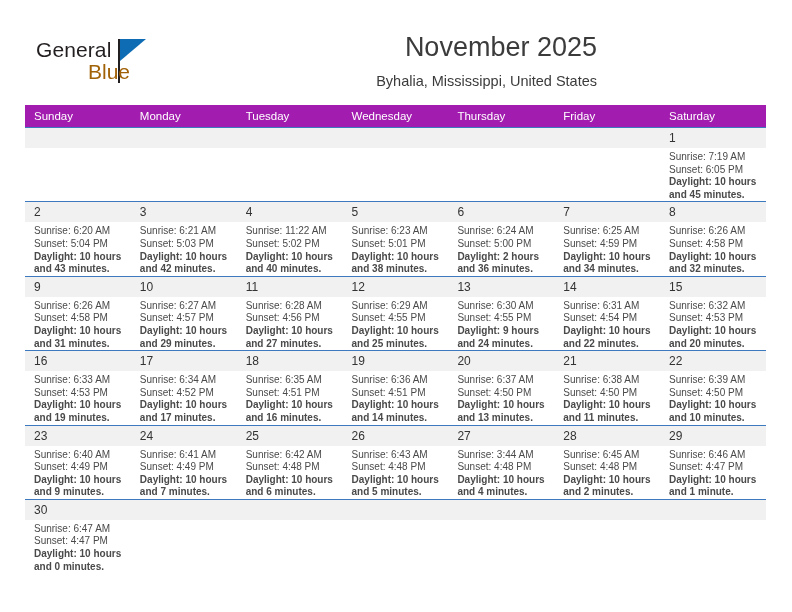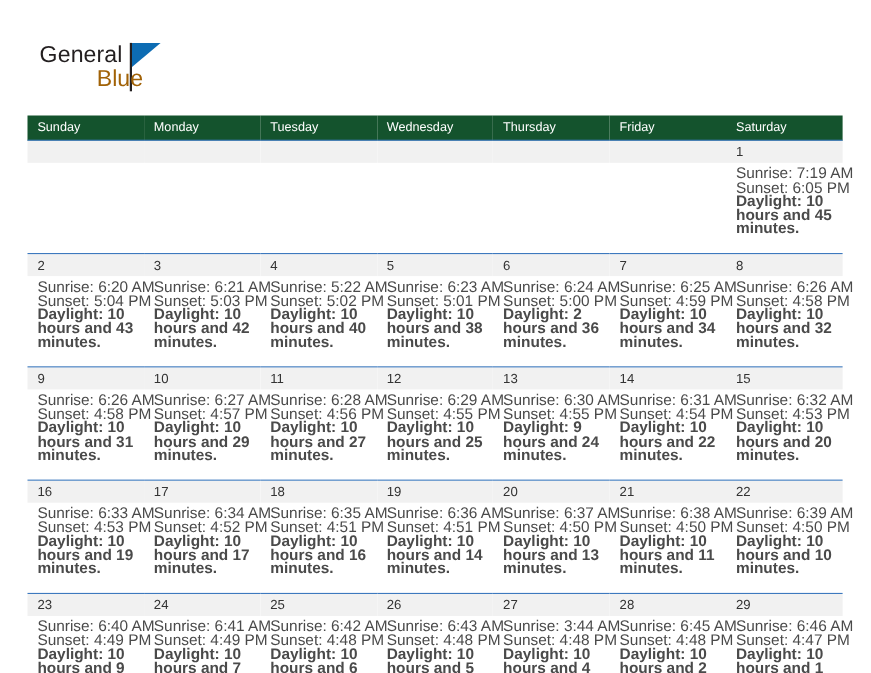--- a/index.html
+++ b/index.html
@@ -102,21 +102,21 @@
     width: 741px;
   }
 
   .cal-table {
     width: 741px;
     border-collapse: collapse;
     table-layout: fixed;
   }
 
   .cal-table th {
-    background: #14532d;
+    background: #a21caf;
     color: #ffffff;
     font-size: 11.5px;
     font-weight: normal;
     text-align: left;
     padding: 5px 0 5px 9px;
     height: 19px;
     box-sizing: border-box;
     border: none;
   }
 
@@ -143,22 +143,22 @@
     padding: 3px 0 3px 9px;
     line-height: 14px;
     height: 20px;
     box-sizing: border-box;
   }
   .daynum.empty {
     color: transparent;
   }
 
   .details {
-    padding: 3px 6px 16px 9px;
-    font-size: 14px;
+    padding: 3px 6px 0 9px;
+    font-size: 10px;
     line-height: 12.6px;
     color: #4a4a4a;
   }
   .details div {
     white-space: nowrap;
   }
   .details .daylight-line {
     white-space: normal;
     font-weight: bold;
   }
@@ -170,20 +170,24 @@
 
   <div class="header">
 
     <div class="logo">
       <span class="logo-general">General</span>
       <span class="logo-pole"></span>
       <span class="logo-flag"></span>
       <span class="logo-blue">Blue</span>
     </div>
 
+    <div class="title-block">
+      <div class="month-title">November 2025</div>
+      <div class="location">Byhalia, Mississippi, United States</div>
+    </div>
 
   </div>
 
   <div class="calendar">
     <table class="cal-table">
       <thead>
         <tr>
           <th>Sunday</th>
           <th>Monday</th>
           <th>Tuesday</th>
@@ -235,21 +239,21 @@
               <span class="daynum">3</span>
               <div class="details">
                 <div>Sunrise: 6:21 AM</div>
                 <div>Sunset: 5:03 PM</div>
                 <div class="daylight-line">Daylight: 10 hours and 42 minutes.</div>
               </div>
             </td>
             <td>
               <span class="daynum">4</span>
               <div class="details">
-                <div>Sunrise: 5:22 AM</div>
+                <div>Sunrise: 11:22 AM</div>
                 <div>Sunset: 5:02 PM</div>
                 <div class="daylight-line">Daylight: 10 hours and 40 minutes.</div>
               </div>
             </td>
             <td>
               <span class="daynum">5</span>
               <div class="details">
                 <div>Sunrise: 6:23 AM</div>
                 <div>Sunset: 5:01 PM</div>
                 <div class="daylight-line">Daylight: 10 hours and 38 minutes.</div>

